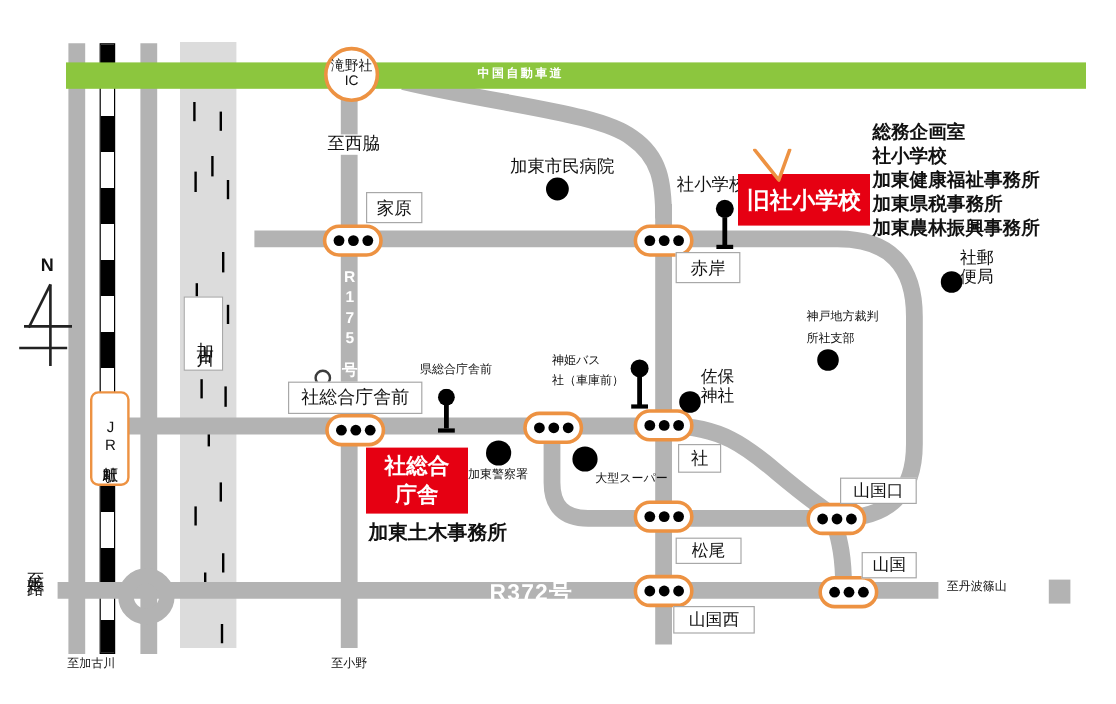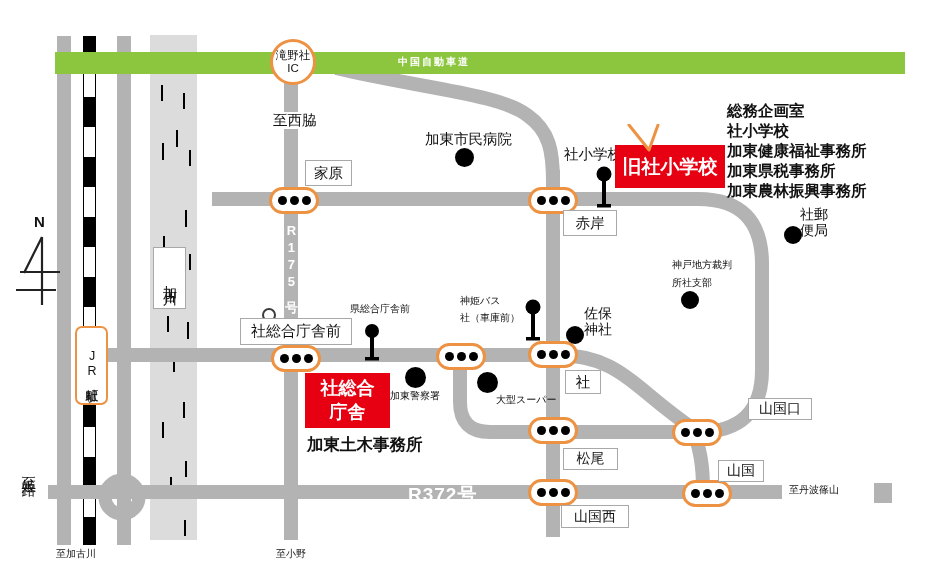--- a/index.html
+++ b/index.html
@@ -159,21 +159,21 @@
       <i></i>
     </div>
 
   <div class="box" style="left:305px;top:160px;width:47px;height:26px;">家原</div>
   <div class="box" style="left:563px;top:210px;width:54px;height:26px;">赤岸</div>
 
   <div class="abs" style="left:262px;top:308px;width:14px;height:14px;border:2.5px solid #3c3c3c;border-radius:50%;background:#fff;"></div>
   <div class="box" style="left:240px;top:318px;width:112px;height:27px;font-size:15px;">社総合庁舎前</div>
   <div class="box" style="left:565px;top:370px;width:36px;height:24px;">社</div>
   <div class="box" style="left:563px;top:448px;width:55px;height:22px;font-size:14px;">松尾</div>
-  <div class="box" style="left:700px;top:398px;width:64px;height:22px;font-size:14px;margin-left:48px;">山国口</div>
+  <div class="box" style="left:700px;top:398px;width:64px;height:22px;font-size:14px;">山国口</div>
   <div class="box" style="left:718px;top:460px;width:46px;height:22px;font-size:14px;">山国</div>
   <div class="box" style="left:561px;top:505px;width:68px;height:23px;font-size:14px;">山国西</div>
 
   <div class="poi" style="left:455px;top:148px;width:19px;height:19px;"></div>
   <div class="poi" style="left:784px;top:226px;width:18px;height:18px;"></div>
   <div class="poi" style="left:681px;top:291px;width:18px;height:18px;"></div>
   <div class="poi" style="left:566px;top:326px;width:18px;height:18px;"></div>
   <div class="poi" style="left:405px;top:367px;width:21px;height:21px;"></div>
   <div class="poi" style="left:477px;top:372px;width:21px;height:21px;"></div>
 

